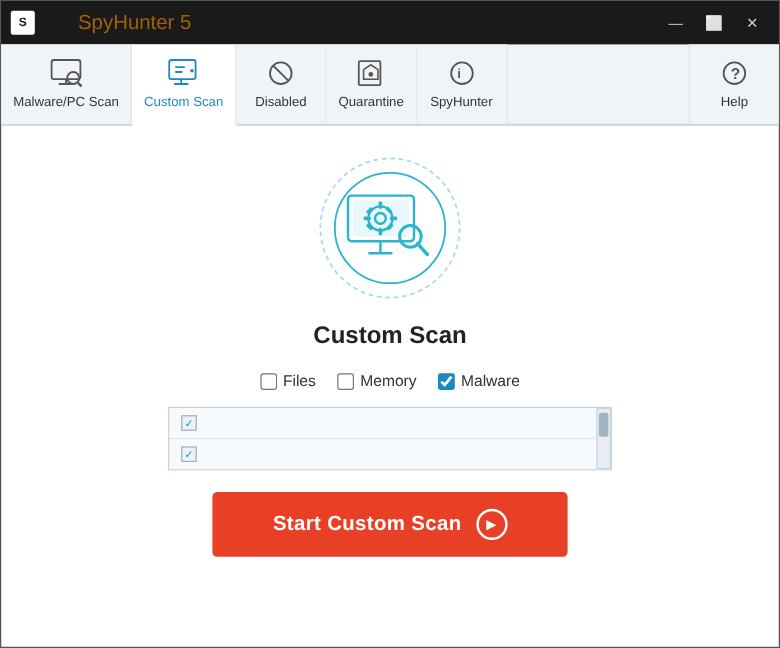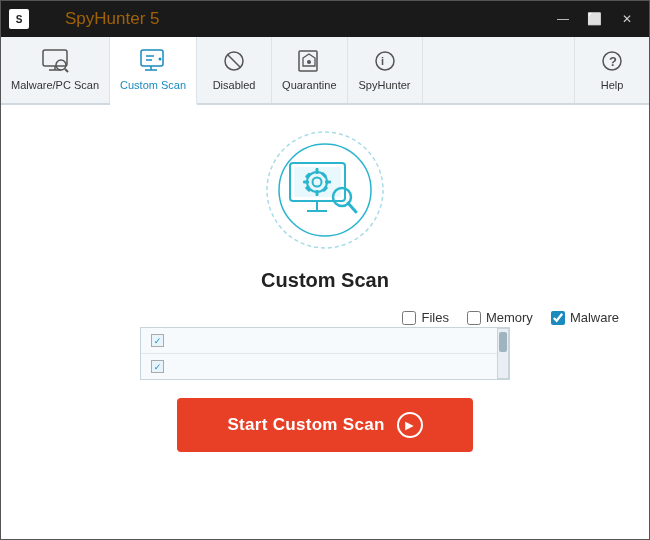--- a/index.html
+++ b/index.html
@@ -132,23 +132,23 @@
       font-size: 20px;
       font-weight: bold;
       color: #222;
       margin-bottom: 18px;
     }
 
     
     .options-area {
       display: flex;
       flex-direction: column;
-      align-items: flex-end;
+      align-items: center;
       gap: 8px;
-      margin-bottom: 2px;
+      margin-bottom: 14px;
       width: 100%;
     }
     .options-row {
       display: flex;
       align-items: center;
       gap: 18px;
     }
     .option-item {
       display: flex;
       align-items: center;

